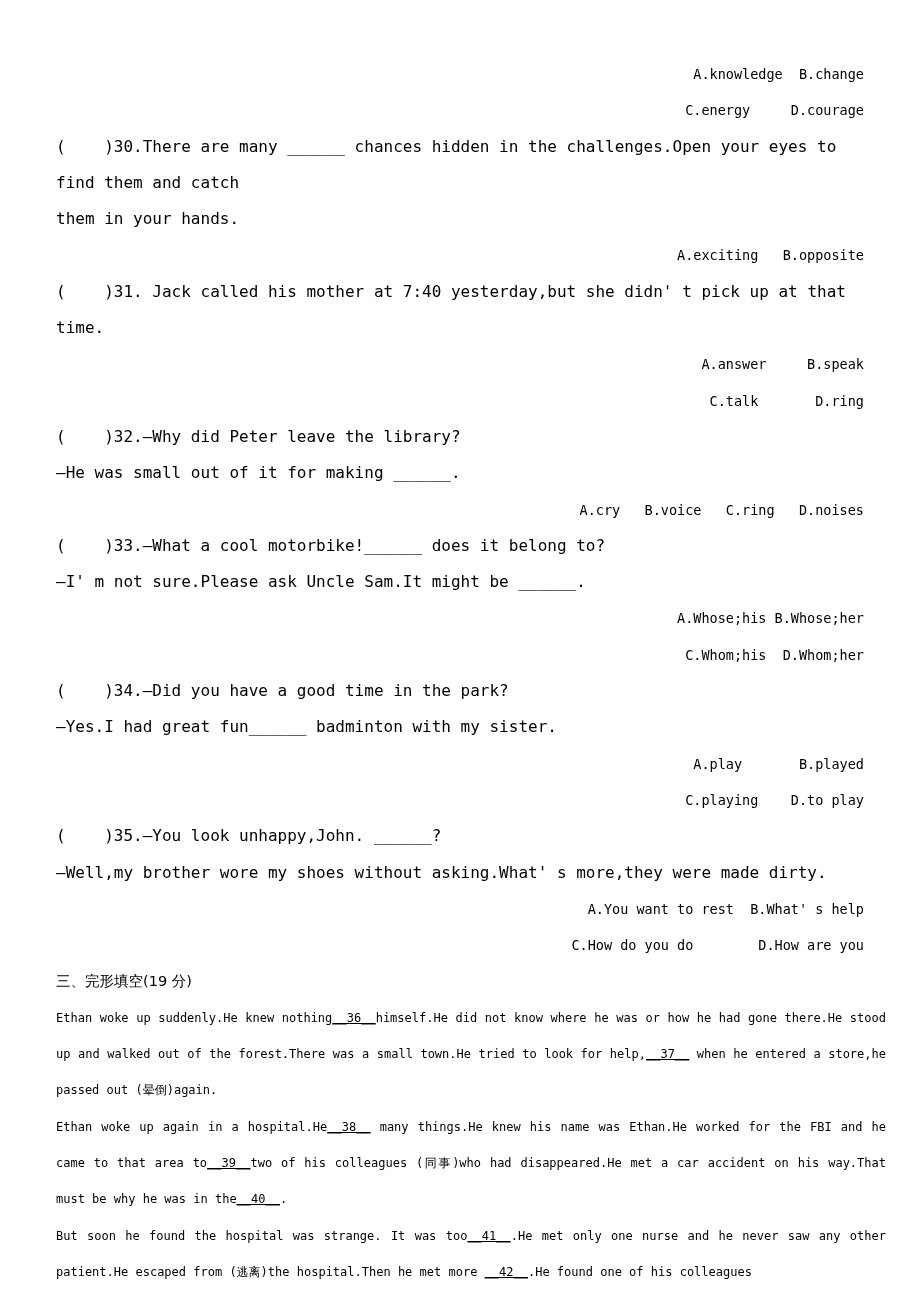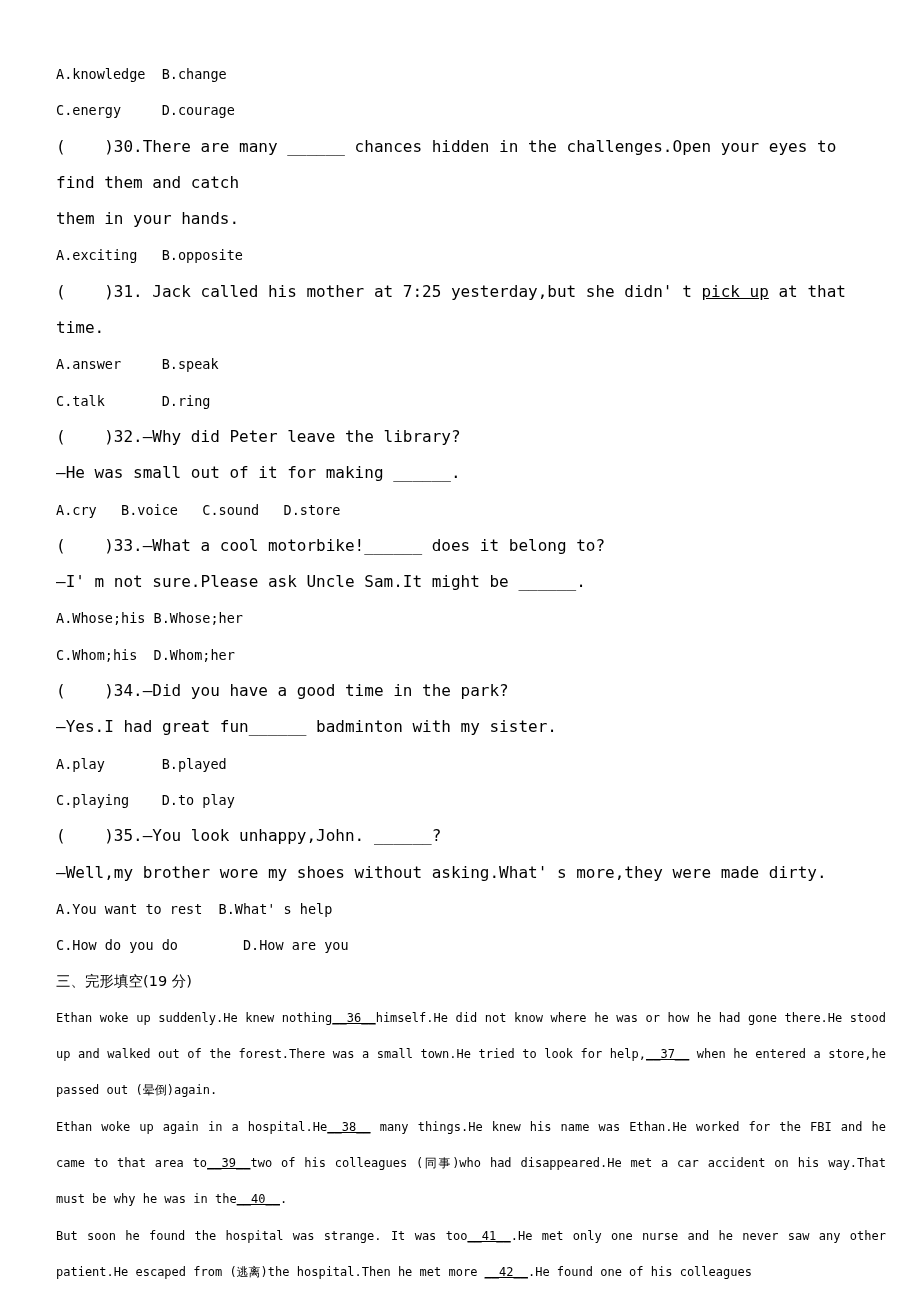--- a/index.html
+++ b/index.html
@@ -21,20 +21,21 @@
     top: 0;
     width: 920px;
     height: 1302px;
     padding: 56px 56px 0 56px;
     box-sizing: border-box;
   }
   .opts {
     font-size: 13.5px;
     line-height: 36.3px;
     white-space: pre;
+    text-align: right;
   }
   .q-line {
     font-size: 16px;
     line-height: 36.3px;
     white-space: pre-wrap;
   }
   .sec-head {
     font-family: "DejaVu Sans", sans-serif;
     font-size: 14.5px;
     line-height: 36.3px;
@@ -45,46 +46,45 @@
     font-size: 12px;
     line-height: 36.3px;
     white-space: pre-wrap;
     text-align: justify;
     text-justify: inter-character;
   }
   .cloze-block {
     width: 830px;
   }
   .u {
-    text-decoration: underline;
   }
   .numblank {
     text-decoration: underline;
     white-space: pre;
   }
 </style>
 </head>
 <body>
 
 <div class="page">
 
   <div class="opts">A.knowledge  B.change</div>
   <div class="opts">C.energy     D.courage</div>
 
   <div class="q-line">(    )30.There are many ______ chances hidden in the challenges.Open your eyes to find them and catch</div>
   <div class="q-line">them in your hands.</div>
   <div class="opts">A.exciting   B.opposite</div>
 
-  <div class="q-line"><span>(    )31. Jack called his mother at 7:25 yesterday,but she didn' t </span><span class="u">pick up</span><span> at that time.</span></div>
+  <div class="q-line"><span>(    )31. Jack called his mother at 7:40 yesterday,but she didn' t </span><span class="u">pick up</span><span> at that time.</span></div>
   <div class="opts">A.answer     B.speak</div>
   <div class="opts">C.talk       D.ring</div>
 
   <div class="q-line">(    )32.—Why did Peter leave the library?</div>
   <div class="q-line">—He was small out of it for making ______.</div>
-  <div class="opts">A.cry   B.voice   C.sound   D.store</div>
+  <div class="opts">A.cry   B.voice   C.ring   D.noises</div>
 
   <div class="q-line">(    )33.—What a cool motorbike!______ does it belong to?</div>
   <div class="q-line">—I' m not sure.Please ask Uncle Sam.It might be ______.</div>
   <div class="opts">A.Whose;his B.Whose;her</div>
   <div class="opts">C.Whom;his  D.Whom;her</div>
 
   <div class="q-line">(    )34.—Did you have a good time in the park?</div>
   <div class="q-line">—Yes.I had great fun______ badminton with my sister.</div>
   <div class="opts">A.play       B.played</div>
   <div class="opts">C.playing    D.to play</div>

